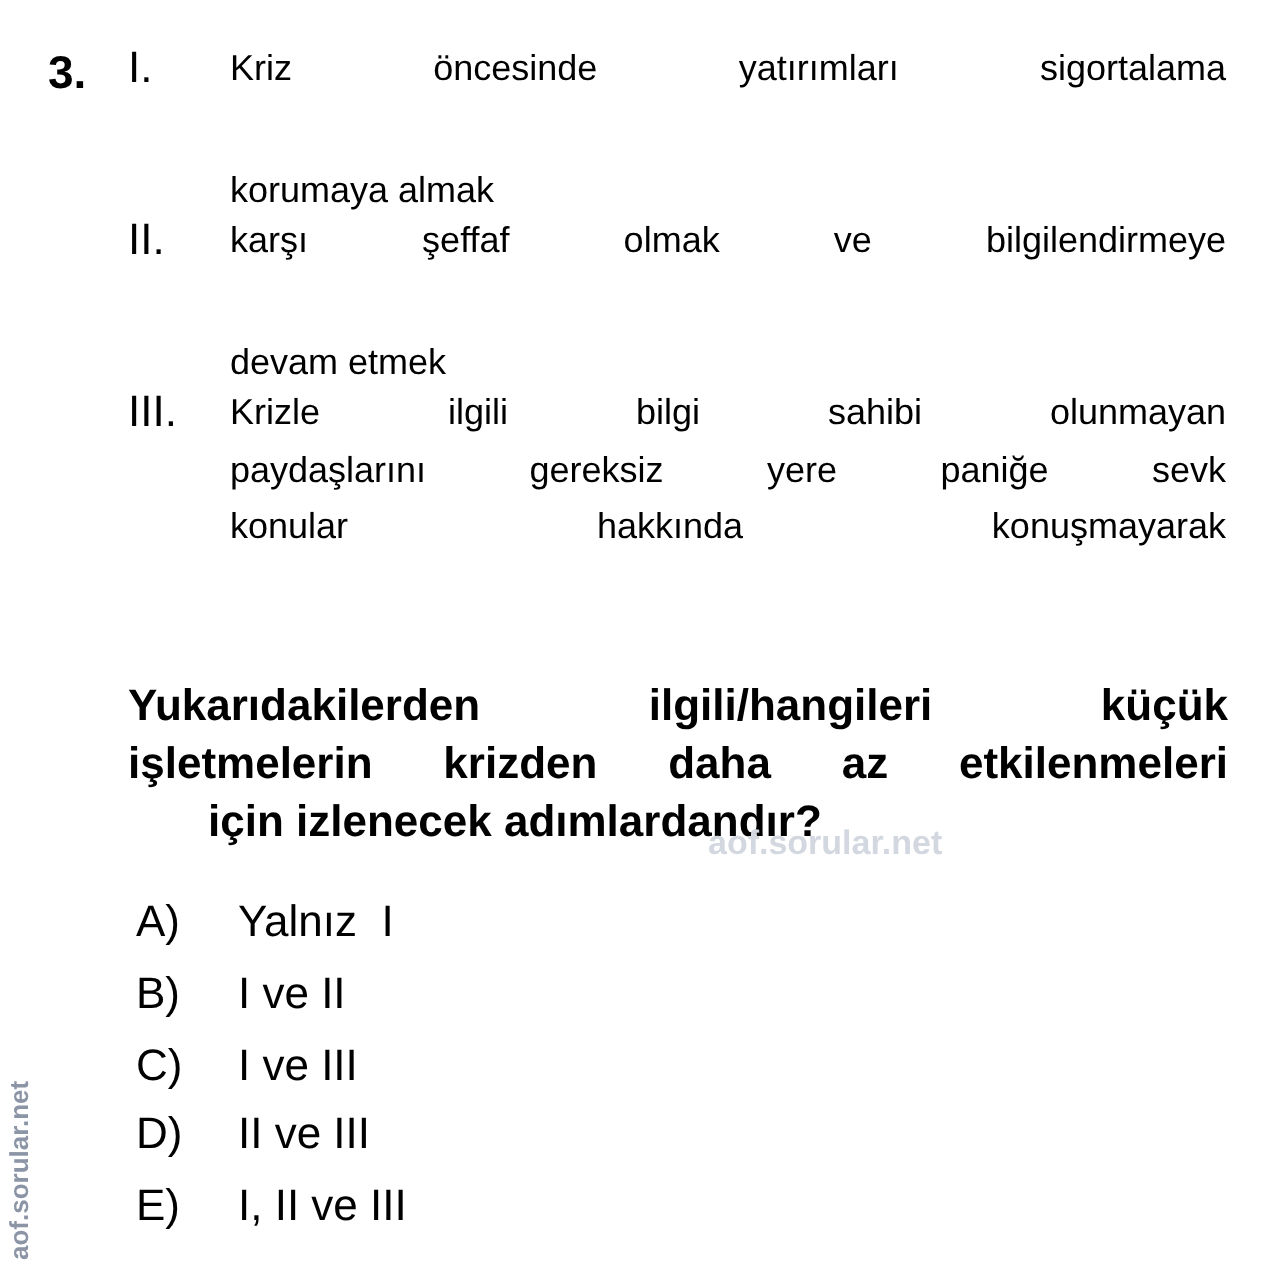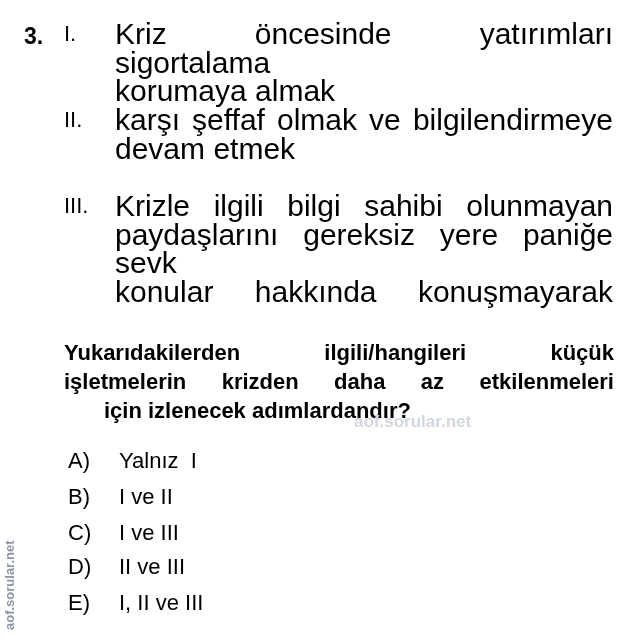--- a/index.html
+++ b/index.html
@@ -1,24 +1,24 @@
 <!DOCTYPE html>
 <html><head>
   <meta charset="utf-8">
   <style>
     html, body { margin: 0; padding: 0; background: #ffffff; }
     body { width: 636px; height: 640px; position: relative; overflow: hidden;
            font-family: "Liberation Sans", sans-serif; color: #000; }
     .qnum { position: absolute; left: 24px; top: 23px; font-size: 23px; font-weight: bold; }
     .item { position: absolute; left: 64px; width: 550px; }
     .roman { position: absolute; left: 0; top: 0; font-size: 22px; line-height: 28.5px; }
-    .itext { position: absolute; left: 51px; width: 498px; font-size: 30px; line-height: 28.5px;
+    .itext { position: absolute; left: 51px; width: 498px; font-size: 18px; line-height: 28.5px;
              text-align: justify; text-align-last: left; }
     .itext .jl { display: block; text-align: justify; text-align-last: justify; }
-    .itext .ll { display: block; text-align: left; }
+    .itext .ll { display: block; text-align: left; margin-top: 32px; }
     .stem { position: absolute; left: 64px; top: 338px; width: 550px; font-size: 22px;
             font-weight: bold; line-height: 29px; }
     .stem .jl { display: block; text-align: justify; text-align-last: justify; }
     .stem .ll { display: block; text-align: left; margin-left: 40px; }
     .wm1 { position: absolute; left: 354px; top: 412px; font-size: 17px; font-weight: bold; color: #d3d7e0; }
     .wm2 { position: absolute; left: 2px; top: 630px; font-size: 13px; font-weight: bold; color: #8c95a6;
            transform: rotate(-90deg); transform-origin: 0 0; white-space: nowrap; }
     .opt { position: absolute; left: 68px; font-size: 22px; height: 30px; line-height: 30px; }
     .opt .lbl { position: absolute; left: 0; }
     .opt .txt { position: absolute; left: 51px; white-space: nowrap; }

